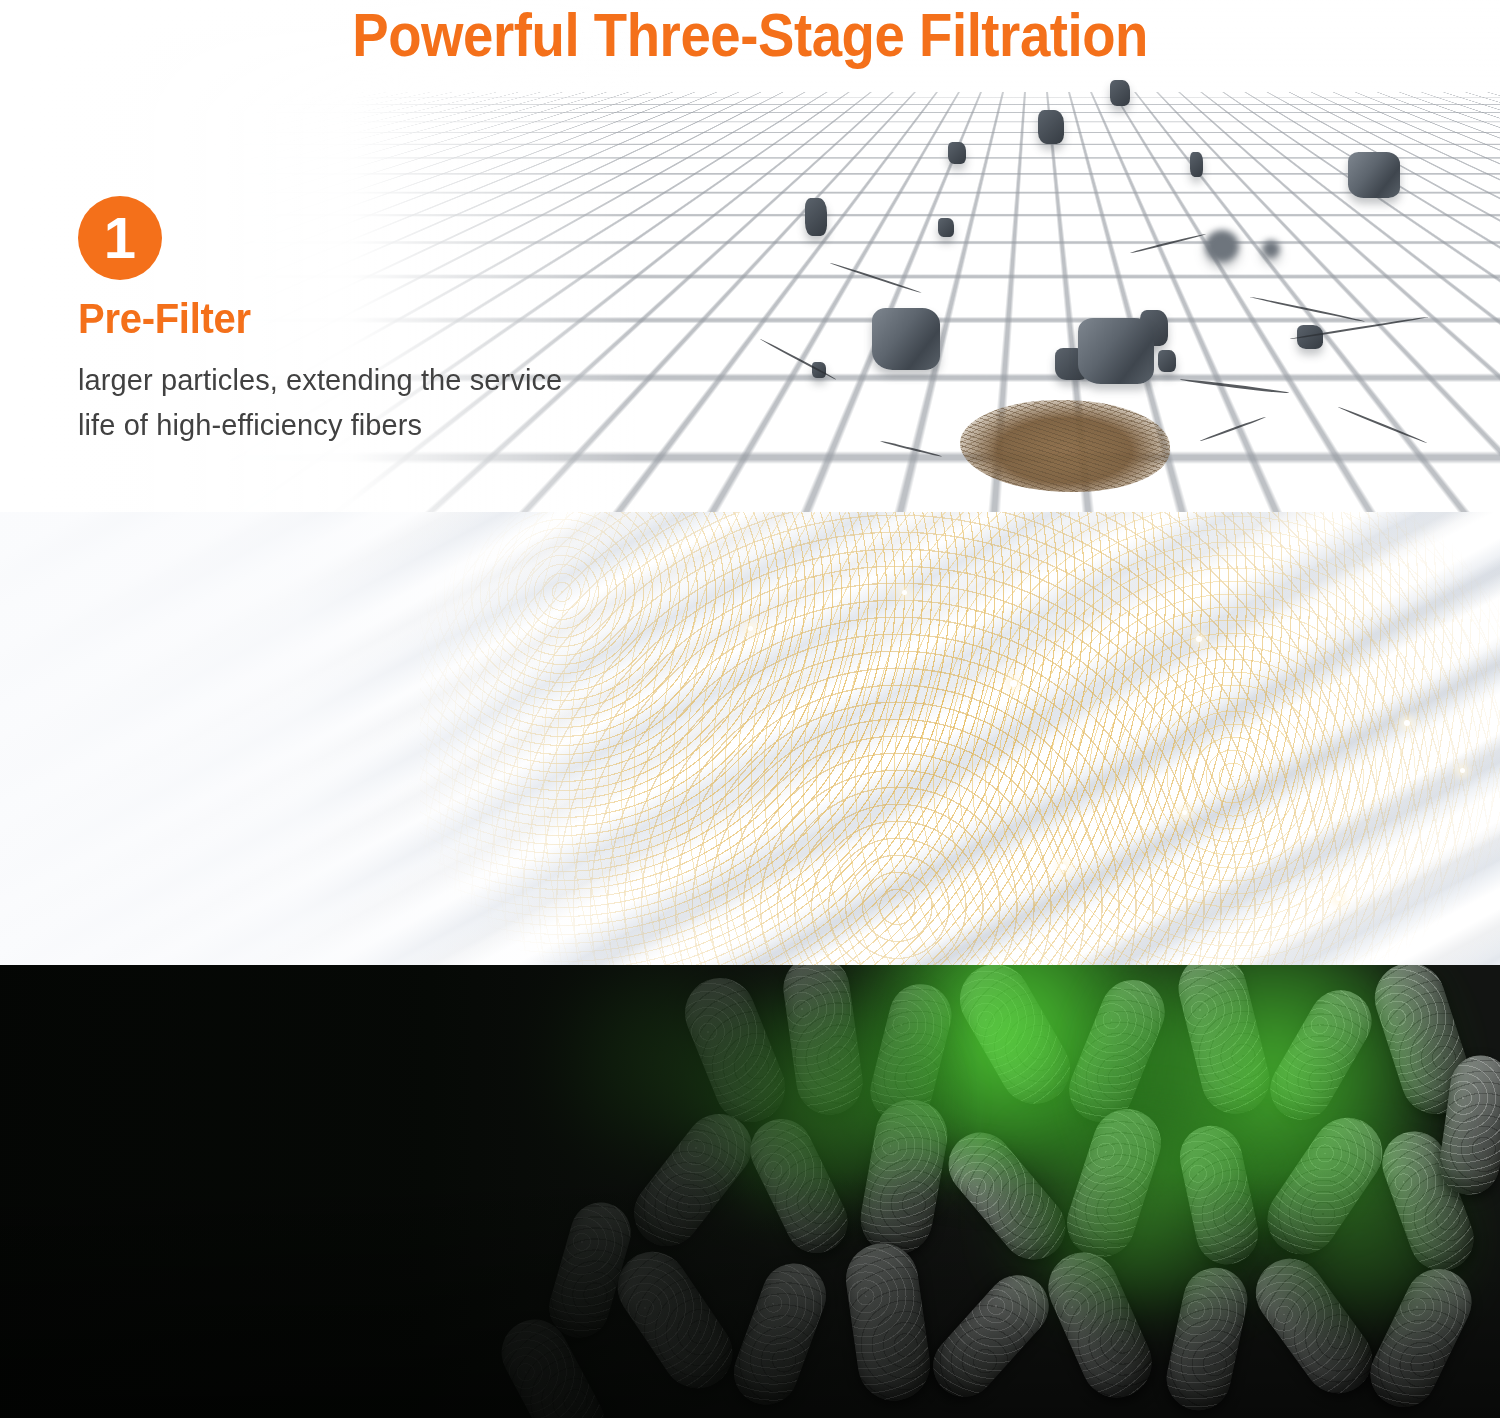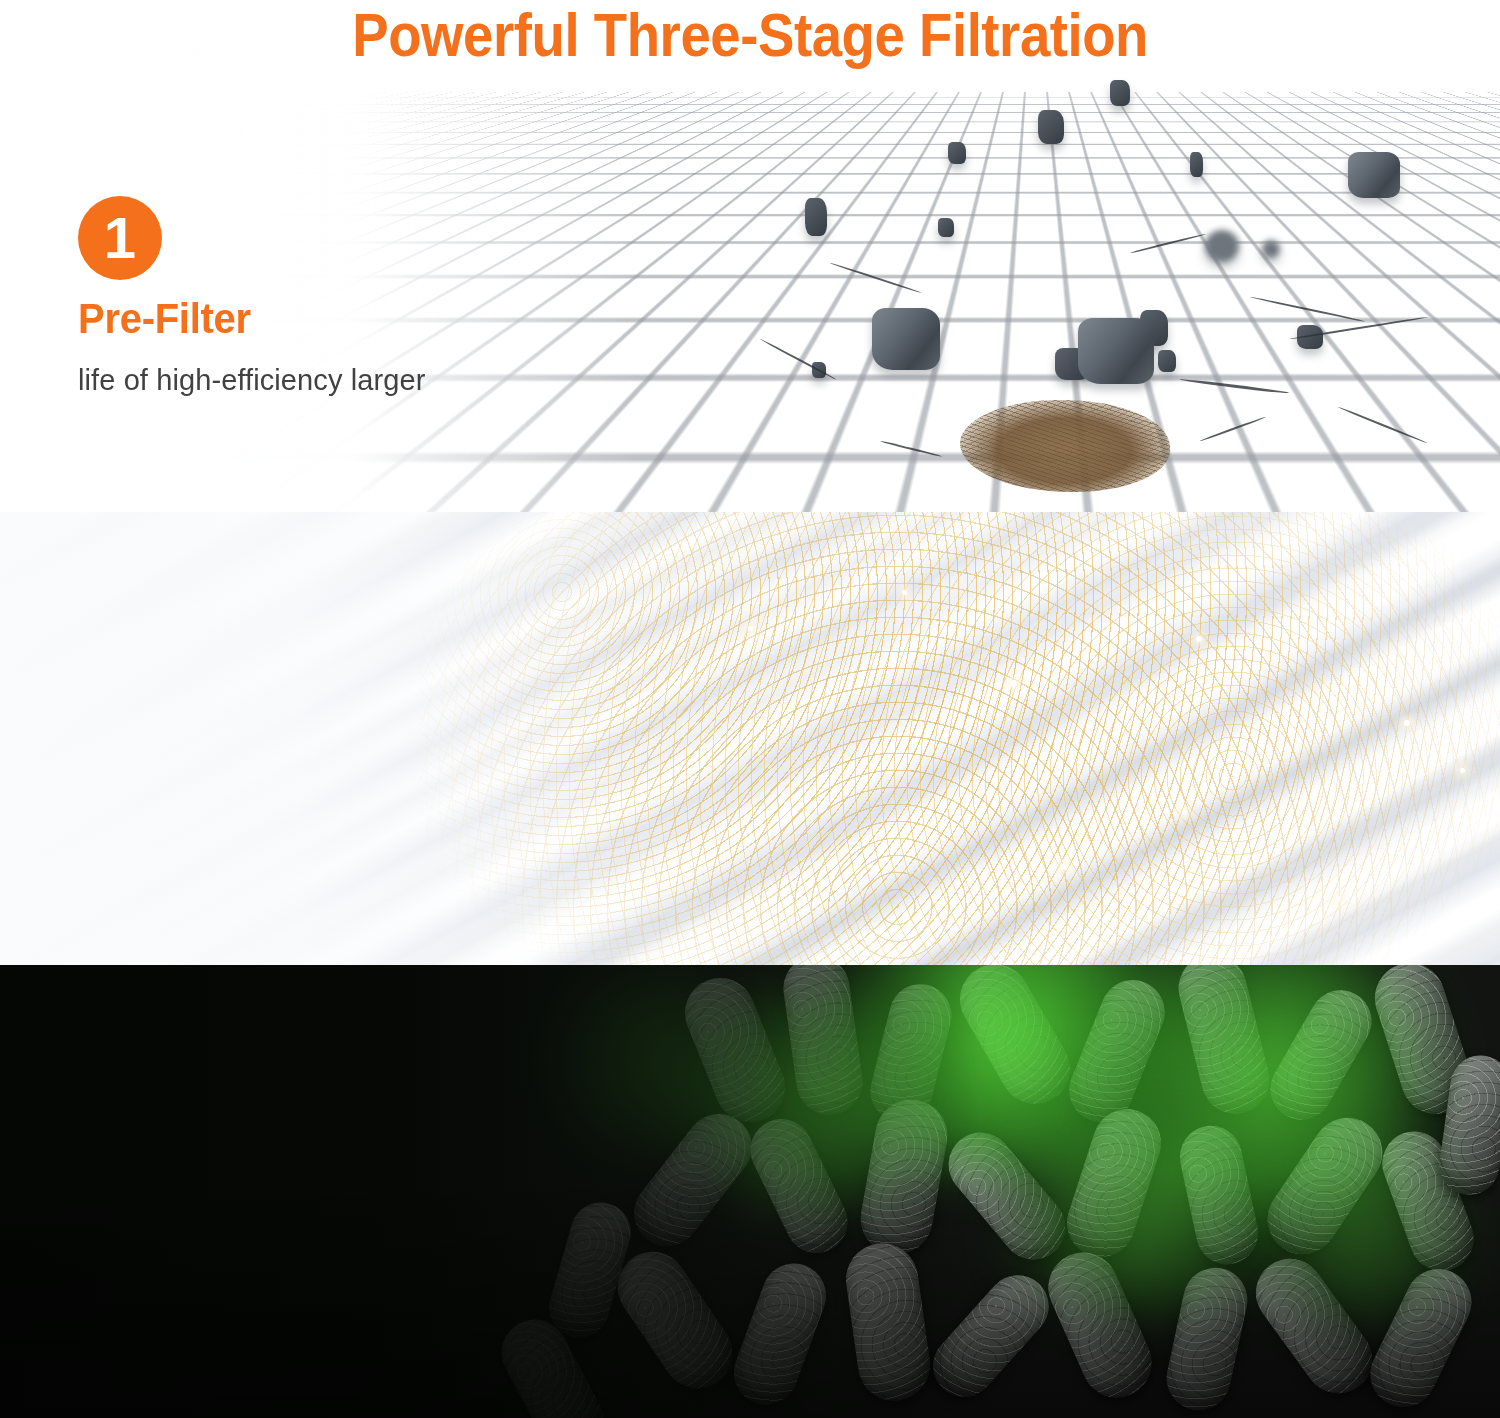--- a/index.html
+++ b/index.html
@@ -193,21 +193,22 @@
     <div class="fiber" style="left:880px;top:440px;width:64px;height:2px;transform:rotate(14deg);"></div>
 
     <div class="hair-clump"></div>
     <div class="left-wash"></div>
   </div>
 
   <div class="stage-text" id="block-1">
     <div class="badge">1</div>
     <div class="stage-heading">Pre-Filter</div>
     <div class="stage-body">
-      <div>life of high-efficiency larger</div>
+      <div>larger particles, extending the service</div>
+      <div>life of high-efficiency fibers</div>
     </div>
   </div>
 </section>
 
 <section class="panel" id="panel-2">
   <div class="panel-photo">
     <div class="pleats"></div>
     <div class="pleat-shade"></div>
     <div class="gold-dust"></div>
 

